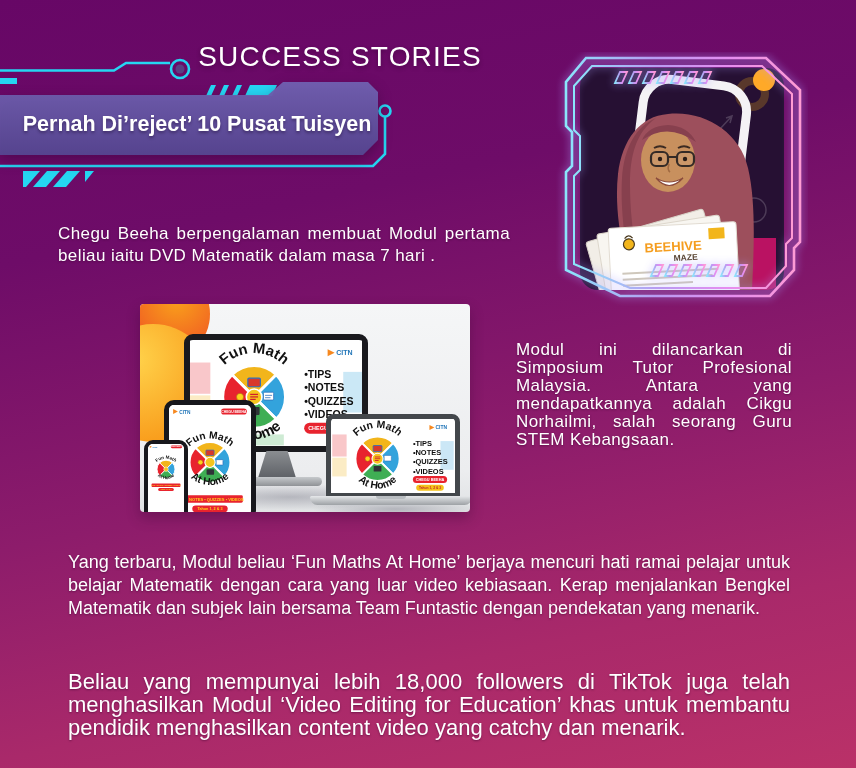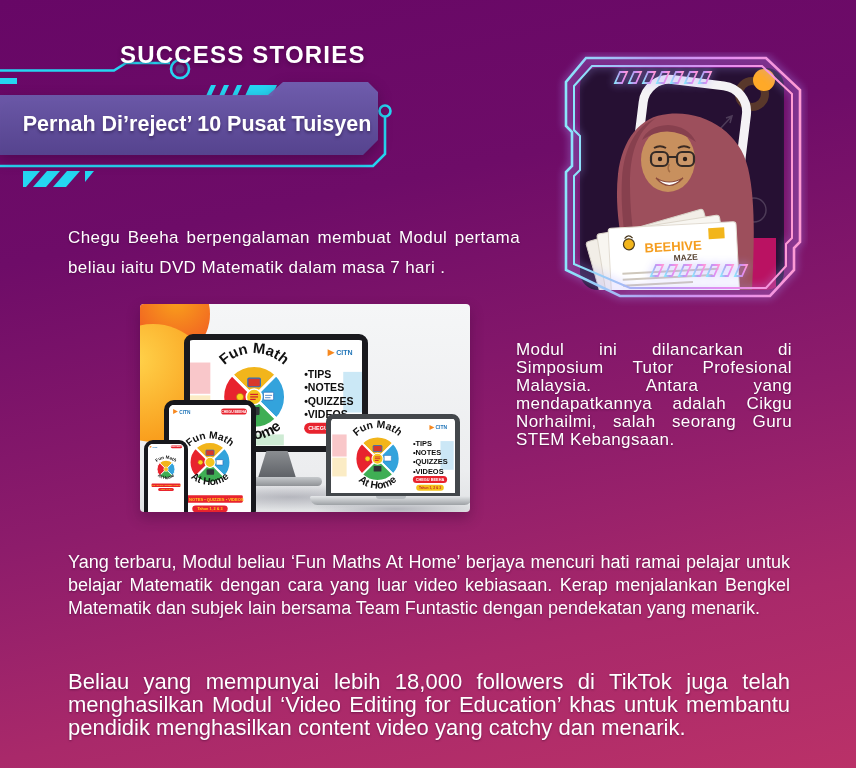--- a/index.html
+++ b/index.html
@@ -4,38 +4,38 @@
 <style>
   html,body{margin:0;padding:0;background:#3a0340;}
   #page{
     position:relative;width:856px;height:768px;overflow:hidden;
     font-family:"Liberation Sans",sans-serif;
     background:linear-gradient(168deg,#670766 0%,#6e0c68 28%,#8d1c6b 58%,#a9296a 80%,#ba3168 100%);
   }
   .abs{position:absolute;}
   
   #page-title{
-    left:120px;top:41px;width:440px;
-    color:#fff;font-size:24px;font-weight:700;letter-spacing:1.2px;
+    left:120px;top:41px;width:440px;text-align:center;
+    color:#fff;font-size:28px;font-weight:400;letter-spacing:1.2px;
     text-shadow:0 2px 4px rgba(45,0,45,.45);
   }
   
   #banner-wrap{left:0;top:82px;width:378px;height:73px;filter:drop-shadow(0 5px 7px rgba(30,0,40,.35));}
   #banner{
     position:absolute;inset:0;
     background:linear-gradient(180deg,rgba(112,96,176,.96),rgba(86,70,145,.96));
     clip-path:polygon(0 13px,268px 13px,283px 0,368px 0,378px 10px,378px 58px,363px 73px,0 73px);
     display:flex;flex-direction:column;justify-content:center;align-items:center;
     padding:13px 10px 2px 26px;box-sizing:border-box;
   }
   #banner .bl{color:#fff;font-size:21.5px;font-weight:700;line-height:27px;white-space:nowrap;
     text-shadow:0 2px 3px rgba(30,10,50,.45);}
   
   .para{color:#fff;text-align:justify;text-shadow:0 1px 2px rgba(55,0,45,.5);}
-  #p1{left:68px;top:210px;width:452px;font-size:17px;line-height:30px;letter-spacing:.4px;margin-top:13px;}
+  #p1{left:58px;top:210px;width:452px;font-size:17px;line-height:22px;letter-spacing:.4px;margin-top:13px;}
   #p2{left:516px;top:324px;width:276px;font-size:17px;line-height:18px;letter-spacing:.4px;}
   #p3{left:68px;top:533px;width:722px;font-size:18px;line-height:23px;}
   #p4{left:68px;top:648px;width:722px;font-size:22px;line-height:23px;}
   
   #mockup{left:140px;top:304px;width:330px;height:208px;border-radius:4px;overflow:hidden;
     background:linear-gradient(#f5f6f7,#ecedef 80%,#e0e2e4);box-shadow:0 6px 14px rgba(40,0,40,.3);}
   .blob{position:absolute;border-radius:50%;}
   #blob1{left:-26px;top:-38px;width:96px;height:96px;background:radial-gradient(circle at 65% 35%,#f9a11b,#ef5124 70%);}
   #blob2{left:-46px;top:20px;width:118px;height:118px;background:radial-gradient(circle at 35% 30%,#ffd24a,#f99d1c 75%);}
   .dev-shadow{position:absolute;background:radial-gradient(ellipse at center,rgba(60,60,80,.28),rgba(60,60,80,0) 70%);}

